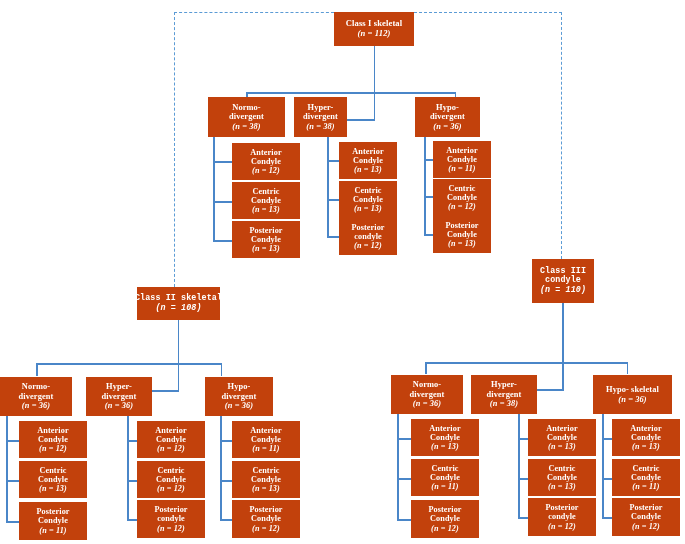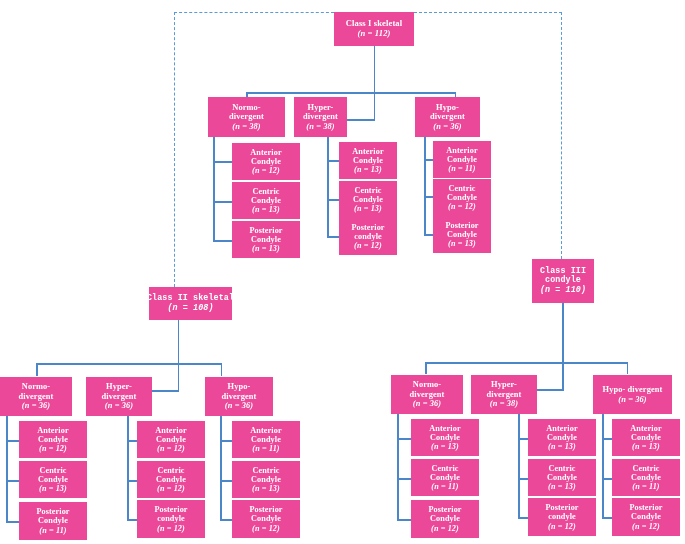--- a/index.html
+++ b/index.html
@@ -10,21 +10,21 @@
   #canvas{
     position:relative;
     width:685px;height:544px;
     background:#ffffff;
     overflow:hidden;
   }
   
   .node{
     position:absolute;
     box-sizing:border-box;
-    background:#ec4899;
+    background:#c2410c;
     color:#ffffff;
     display:flex;
     flex-direction:column;
     align-items:center;
     justify-content:center;
     text-align:right;
     font-weight:bold;
     line-height:1.12;
     letter-spacing:0.1px;
     padding:1px 2px;
@@ -141,21 +141,21 @@
     <span class="ln">Centric</span>
     <span class="ln">Condyle</span>
     <span class="ln cnt">(<i>n</i> = 12)</span>
   </div>
   <div class="node leaf" style="left:433px;top:216px;width:58px;height:37px;">
     <span class="ln">Posterior</span>
     <span class="ln">Condyle</span>
     <span class="ln cnt">(<i>n</i> = 13)</span>
   </div>
 
-  <div class="node cls" style="left:137px;top:287px;width:83px;height:33px;margin-left:12px;">
+  <div class="node cls" style="left:137px;top:287px;width:83px;height:33px;">
     <span class="ln">Class II skeletal</span>
     <span class="ln cnt">(<i>n</i> = 108)</span>
   </div>
   <div class="ln-v" style="left:177.5px;top:320px;height:44px;"></div>
   <div class="ln-h" style="left:36px;top:363px;width:186px;"></div>
   <div class="ln-v" style="left:36px;top:363px;height:13px;"></div>
   <div class="ln-v" style="left:220.5px;top:363px;height:13px;"></div>
   <div class="ln-v" style="left:177.5px;top:363px;height:28px;"></div>
   <div class="ln-h" style="left:152px;top:390px;width:27px;"></div>
 
@@ -290,21 +290,21 @@
     <span class="ln">Condyle</span>
     <span class="ln cnt">(<i>n</i> = 13)</span>
   </div>
   <div class="node leaf" style="left:528px;top:498px;width:68px;height:38px;">
     <span class="ln">Posterior</span>
     <span class="ln">condyle</span>
     <span class="ln cnt">(<i>n</i> = 12)</span>
   </div>
 
   <div class="node div-node" style="left:593px;top:375px;width:79px;height:39px;">
-    <span class="ln">Hypo- divergent</span>
+    <span class="ln">Hypo- skeletal</span>
     <span class="ln cnt">(<i>n</i> = 36)</span>
   </div>
   <div class="ln-v" style="left:602px;top:414px;height:104px;"></div>
   <div class="ln-h" style="left:602px;top:438px;width:10px;"></div>
   <div class="ln-h" style="left:602px;top:478px;width:10px;"></div>
   <div class="ln-h" style="left:602px;top:517px;width:10px;"></div>
   <div class="node leaf" style="left:612px;top:419px;width:68px;height:37px;">
     <span class="ln">Anterior</span>
     <span class="ln">Condyle</span>
     <span class="ln cnt">(<i>n</i> = 13)</span>

